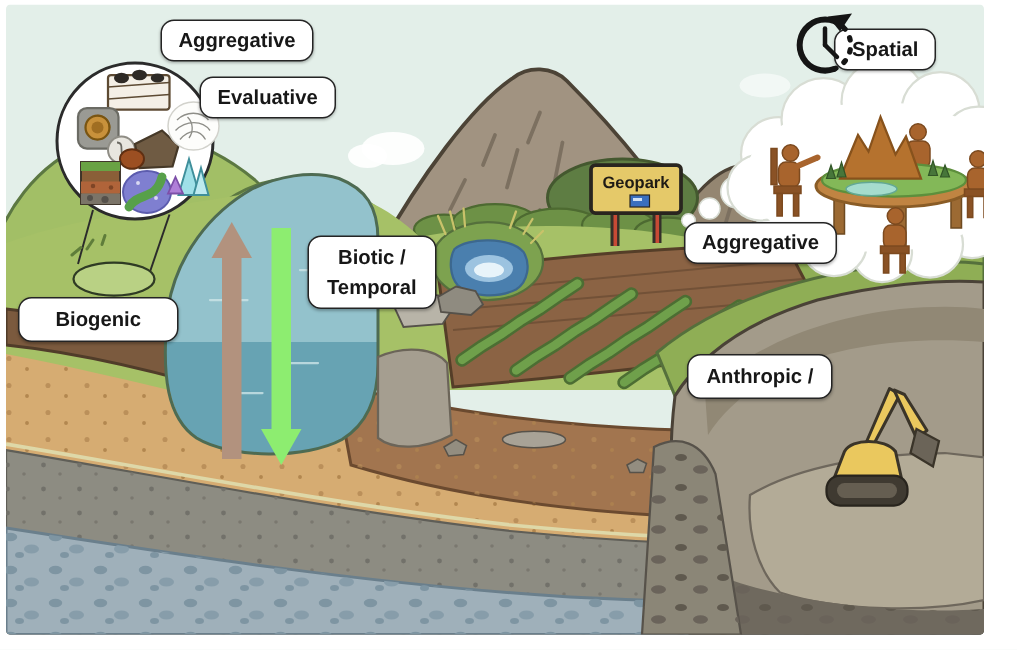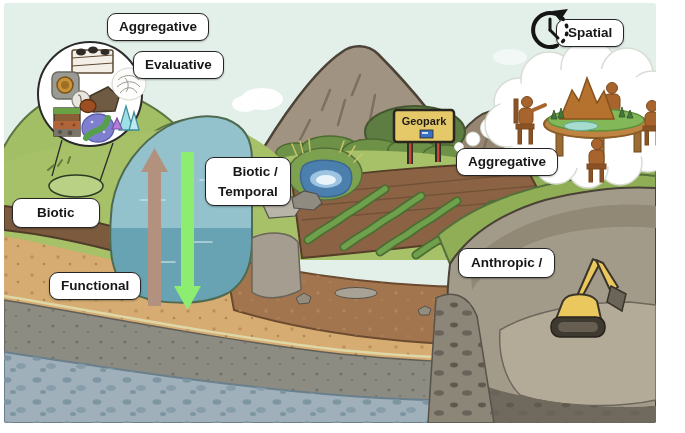--- a/index.html
+++ b/index.html
@@ -358,30 +358,28 @@
   </g>
 </svg>
 
 <div class="lbl one" style="left:107px;top:13px;">
   <span>Aggregative</span></div>
 <div class="lbl one" style="left:133px;top:51px;">
   <span>Evaluative</span></div>
 <div class="lbl one" style="left:556px;top:19px;">
   <span>Spatial</span></div>
 <div class="lbl one" style="left:12px;top:198px;padding:4px 24px;">
-  <span>Biotic</span></div>
-<div class="lbl two" style="left:205px;top:157px;text-align:right;">
+  <span>Biogenic</span></div>
+<div class="lbl two" style="left:205px;top:157px;">
   <span>Biotic /</span>
   <span>Temporal</span>
     </div>
 <div class="lbl one" style="left:456px;top:148px;">
   <span>Aggregative</span></div>
-<div class="lbl one" style="left:49px;top:272px;">
-  <span>Functional</span></div>
-<div class="lbl two" style="left:458px;top:248px;">
+<div class="lbl two" style="left:458px;top:236px;">
   <span>Anthropic /</span>
     </div>
 
 <svg id="overlay-svg" width="685" height="433" viewBox="0 0 685 433">
   <g>
     <path d="M561,17 A17,17 0 1 0 556,46" stroke="#151515" stroke-width="4" fill="none" stroke-linecap="round"></path>
     <path d="M556,46 A17,17 0 0 0 561,17" stroke="#151515" stroke-width="3.5" fill="none" stroke-linecap="round" stroke-dasharray="1.5,6.5"></path>
     <path d="M560,21 L568,9 L552,11 Z" fill="#151515"></path>
     <line x1="550" y1="30" x2="550" y2="19" stroke="#151515" stroke-width="3" stroke-linecap="round"></line>
     <line x1="550" y1="30" x2="558" y2="38" stroke="#151515" stroke-width="3" stroke-linecap="round"></line>

